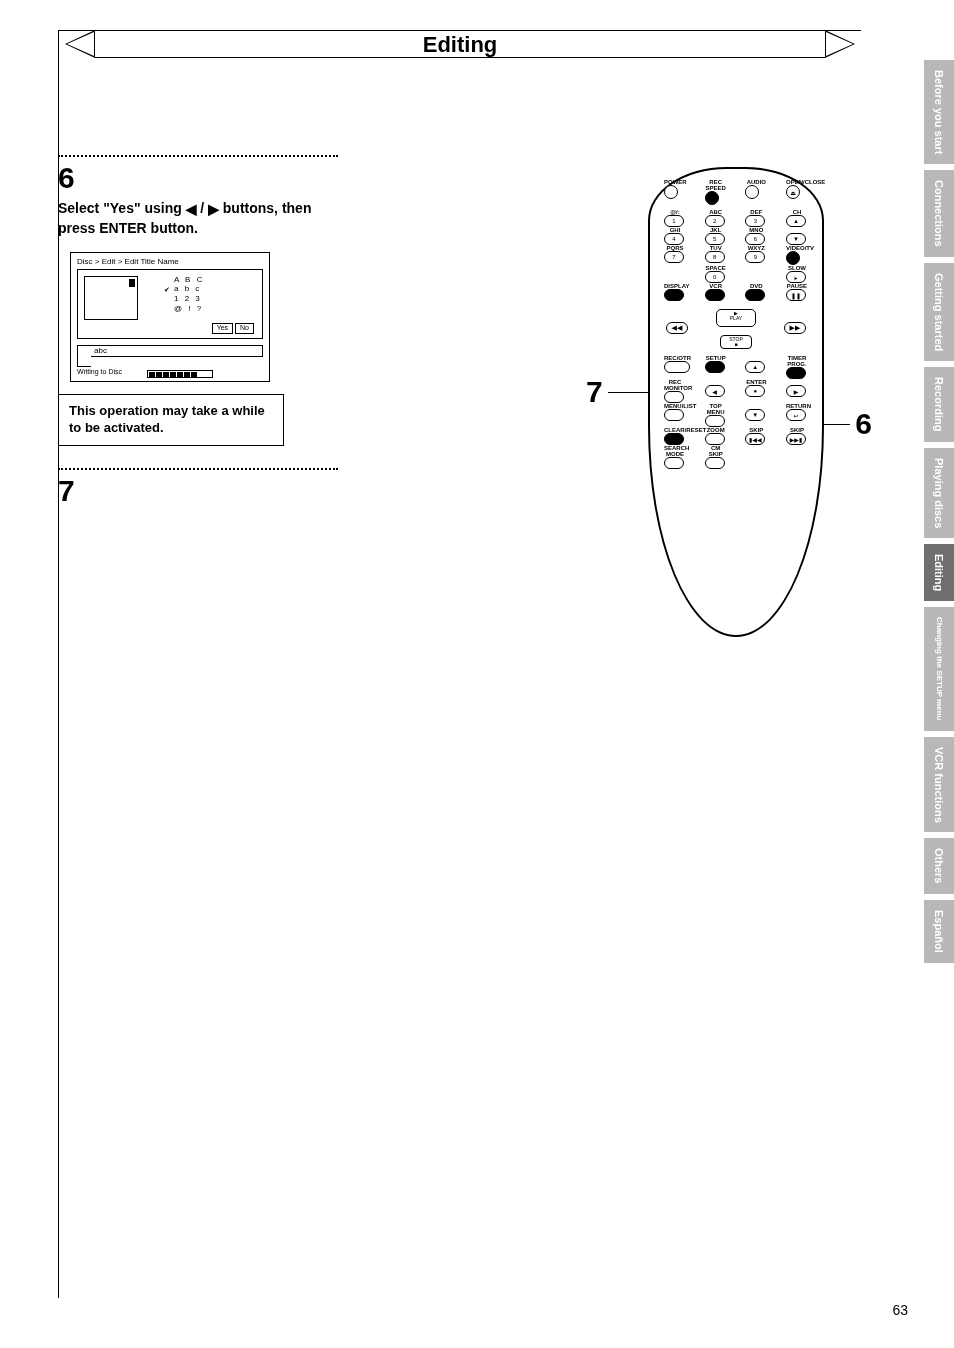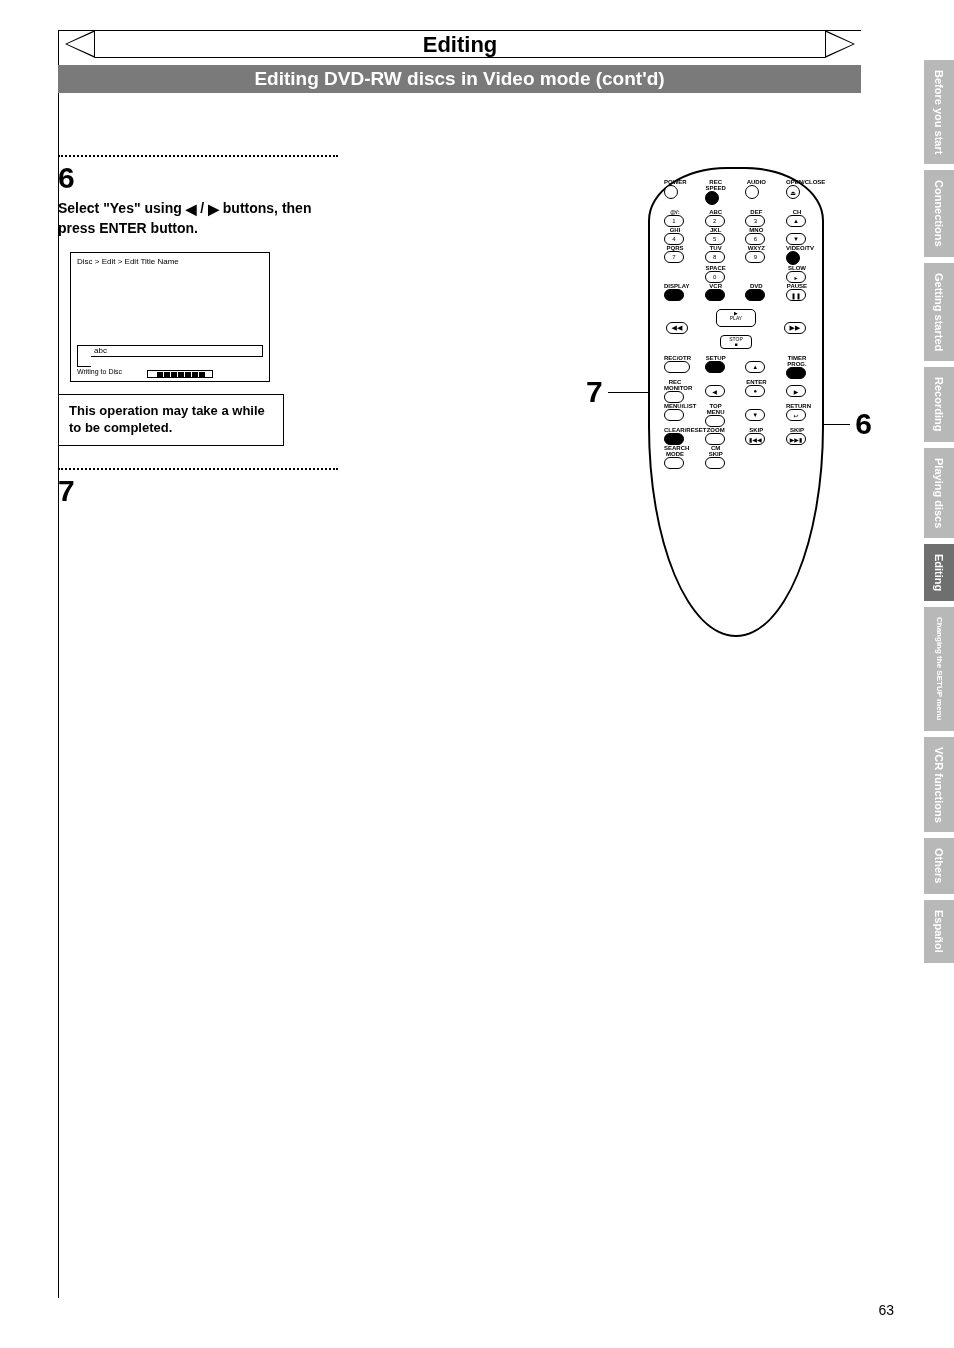--- a/index.html
+++ b/index.html
@@ -22,21 +22,21 @@
 
   
   .col-left { position: absolute; top: 155px; left: 58px; width: 280px; }
   .dotrule { border-top: 2px dotted #000; height: 0; width: 280px; margin-bottom: 6px; }
   .stepnum { font-size: 30px; font-weight: bold; line-height: 1; margin-bottom: 6px; }
   .step-bold { font-size: 14px; font-weight: bold; line-height: 1.35; }
   .step-body { font-size: 14px; line-height: 1.35; margin-top: 4px; }
   .tri { display: inline-block; vertical-align: -1px; }
 
   
-  .osd { position: relative; width: 200px; height: 130px; border: 1px solid #000; margin: 14px 0 12px 12px; font-size: 8px; line-height: 1.2; text-align: center; }
+  .osd { position: relative; width: 200px; height: 130px; border: 1px solid #000; margin: 14px 0 12px 12px; font-size: 8px; line-height: 1.2; }
   .osd .crumb { position:absolute; top:4px; left:6px; }
   .osd .inner { position:absolute; top:16px; left:6px; right:6px; height:70px; border:1px solid #000; }
   .osd .preview { position:absolute; top:6px; left:6px; width:54px; height:44px; border:1px solid #000; }
   .osd .preview .pb { position:absolute; top:2px; right:2px; width:6px; height:8px; background:#000; }
   .osd .modes { position:absolute; top:5px; left:96px; letter-spacing:2px; }
   .osd .check { position:absolute; top:16px; left:86px; font-size:7px; }
   .osd .yn { position:absolute; bottom:4px; right:8px; }
   .osd .yn span { display:inline-block; border:1px solid #000; padding:0 4px; margin-left:2px; font-size:7px; }
   .osd .field { position:absolute; top:92px; left:6px; right:6px; height:12px; border:1px solid #000; }
   .osd .field .tab { position:absolute; top:-1px; left:-1px; height:12px; width:14px; border:1px solid #000; border-right:none; background:#fff; }
@@ -67,54 +67,68 @@
 
   .callout-num { position:absolute; font-size:30px; font-weight:bold; }
   .callout-line { position:absolute; background:#000; height:1px; }
 
   
   .sidetabs { position:absolute; top:60px; right:0; width:30px; }
   .tab { writing-mode: vertical-rl; background:#b8b8b8; color:#fff; font-size:11px; font-weight:600; text-align:center; padding:10px 0; margin-bottom:6px; width:30px; display:flex; align-items:center; justify-content:center; }
   .tab.active { background:#6f6f6f; }
   .tab.small { font-size:8px; }
 
-  .pagenum { position:absolute; right:60px; bottom:30px; font-size:14px; }
+  .pagenum { position:absolute; right:46px; bottom:30px; font-size:14px; }
 </style>
 </head>
 <body>
 <div class="page">
 
 <div class="page-frame"></div>
 
 <div class="title-ribbon">
   <div class="cap-l"></div>
   <div class="center">Editing</div>
   <div class="cap-r"></div>
 </div>
 
-<div class="section-bar">Editing DVD-RW discs in Video mode (cont'd)</div>
 
 <div class="col-left">
   <div class="dotrule"></div>
   <div class="stepnum">6</div>
   <div class="step-bold">
     <span>Select "Yes" using </span><span class="tri">◀</span><span> / </span><span class="tri">▶</span><span> buttons, then press ENTER button.</span>
   </div>
 
   <div class="osd">
     <div class="crumb">Disc &gt; Edit &gt; Edit Title Name</div>
+    <div class="inner">
+      <div class="preview">
+            <div class="pb"></div>
+          </div>
+      <div class="modes">
+        <div>A B C</div>
+        <div>a b c</div>
+        <div>1 2 3</div>
+        <div>@ ! ?</div>
+      </div>
+      <div class="check">✔</div>
+      <div class="yn">
+        <span>Yes</span><span>No</span>
+      </div>
+    </div>
     <div class="field">
       <div class="tab"></div>
       <div class="val">abc</div>
     </div>
     <div class="writing">Writing to Disc</div>
     <div class="prog"><i></i><i></i><i></i><i></i><i></i><i></i><i></i></div>
   </div>
 
-  <div class="note-box">This operation may take a while to be completed.</div>
+  <div class="note-box">This operation may take a while to be activated.</div>
 
   <div style="height:22px"></div>
   <div class="dotrule"></div>
   <div class="stepnum">7</div>
 </div>
 
 <div class="remote-wrap">
   <div class="callout-num" style="left:-14px; top:220px;">7</div>
   <div class="callout-line" style="left:8px; top:237px; width:54px;"></div>
   <div class="callout-num" style="right:-14px; top:252px;">6</div>

